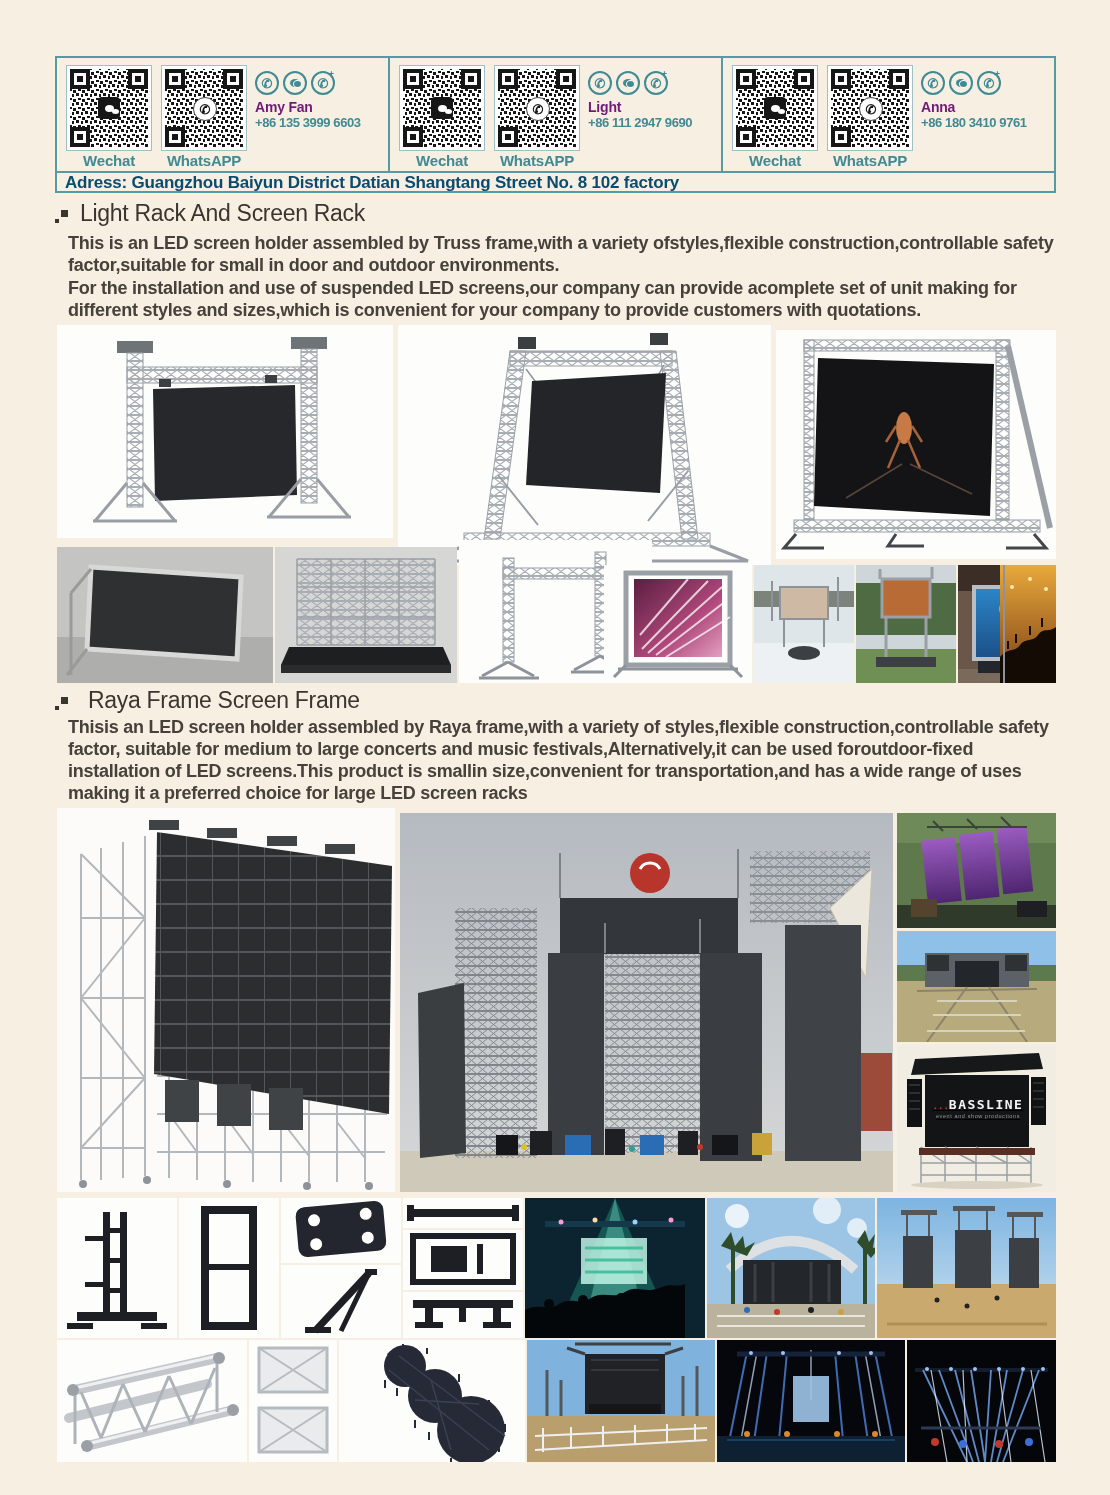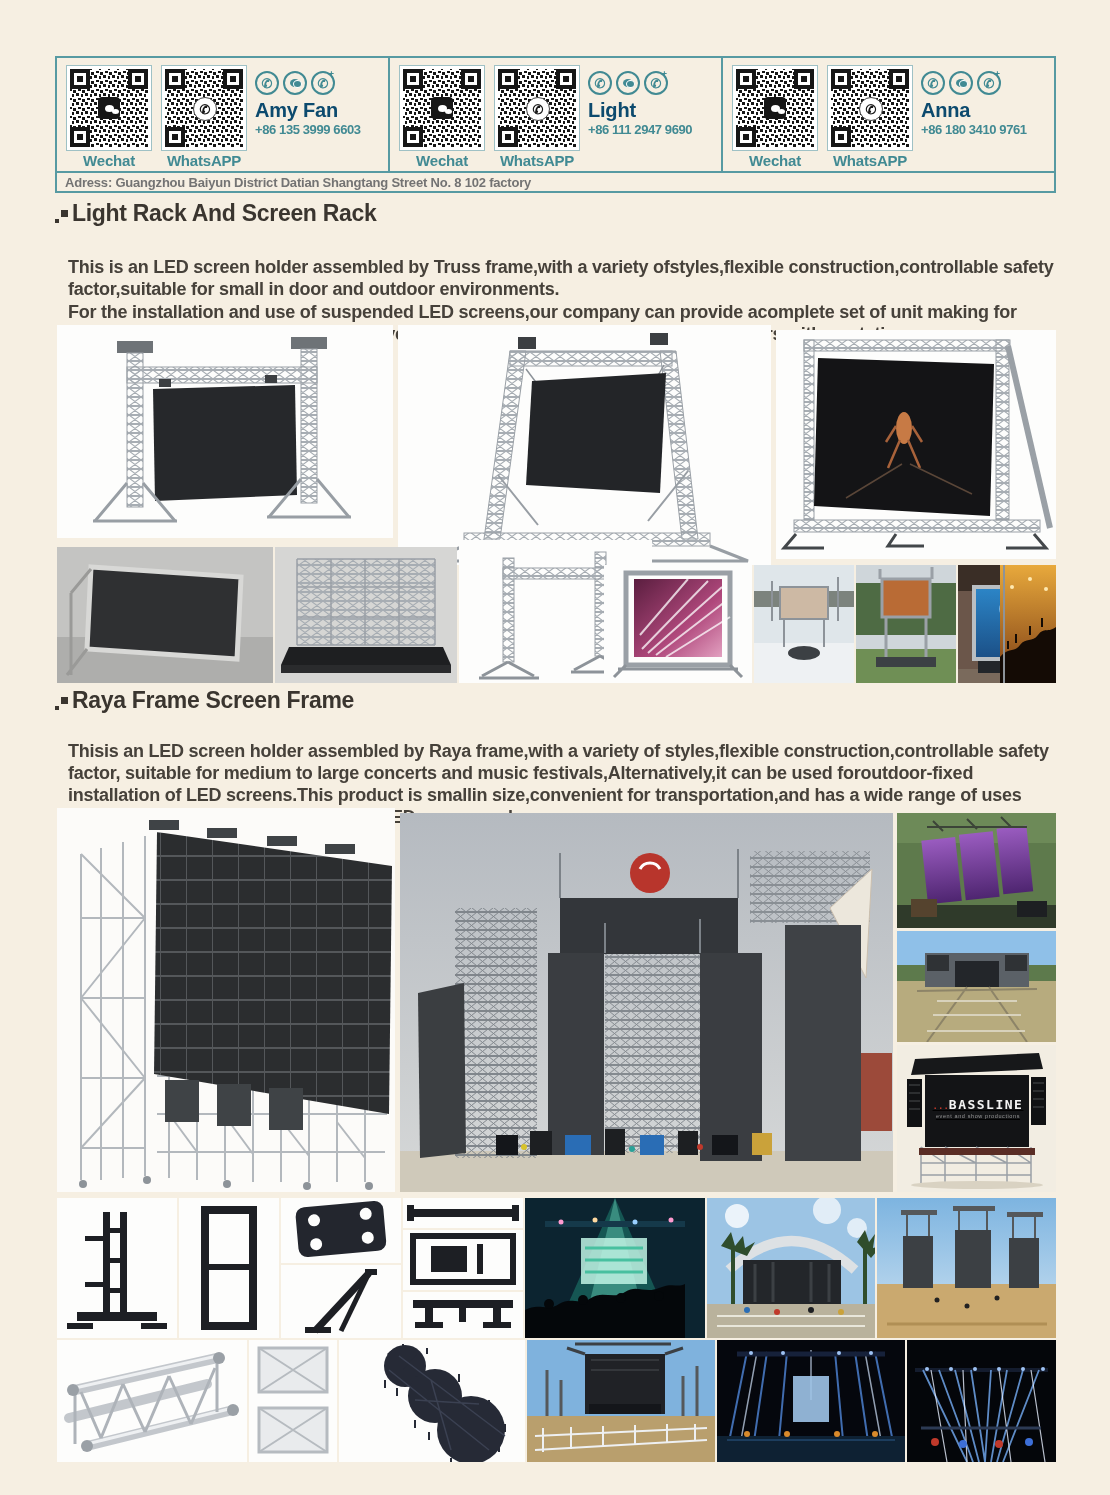--- a/index.html
+++ b/index.html
@@ -23,32 +23,32 @@
       font-size:13px;font-weight:bold;}
   .cinfo{display:flex;flex-direction:column;padding-top:6px;min-width:0;}
   .icon-row{display:flex;gap:4px;margin-bottom:4px;}
   .cicon{width:24px;height:24px;border:2px solid #418a93;border-radius:50%;color:#418a93;
       display:flex;align-items:center;justify-content:center;font-size:13px;font-weight:bold;
       position:relative;box-sizing:border-box;}
   .cicon .b1{width:10px;height:8px;background:#418a93;border-radius:50%;display:block;}
   .cicon .b2{width:7px;height:6px;background:#418a93;border-radius:50%;display:block;
       position:absolute;right:3px;bottom:5px;border:1px solid #fff;}
   .cicon .plus{position:absolute;right:-1px;top:-4px;font-style:normal;font-size:9px;}
-  .cname{color:#0c4a6e;font-weight:bold;font-size:20px;letter-spacing:-.2px;}
+  .cname{color:#701a75;font-weight:bold;font-size:14px;letter-spacing:-.2px;}
   .cphone{color:#418a93;font-weight:bold;font-size:13px;letter-spacing:-.4px;white-space:nowrap;}
   .addr-row{border-top:2px solid #579aa2;height:27px;display:flex;align-items:center;
-      padding-left:8px;color:#737373;font-weight:bold;font-size:13px;letter-spacing:-.2px;}
+      padding-left:8px;color:#0c4a6e;font-weight:bold;font-size:17px;letter-spacing:-.2px;}
   
-  .sec-title{position:absolute;color:#3a352f;font-weight:bold;font-size:23px;letter-spacing:-.3px;}
+  .sec-title{position:absolute;color:#3a352f;font-weight:normal;font-size:23px;letter-spacing:-.3px;margin-left:8px;}
   .bullet{position:absolute;width:13px;height:13px;}
   .bullet b{position:absolute;background:#3a352f;}
   .bullet b.big{right:0;top:0;width:7px;height:7px;}
   .bullet b.small{left:0;bottom:0;width:4px;height:4px;}
   .para{position:absolute;width:995px;color:#46413a;font-weight:bold;font-size:18px;
-      line-height:22px;letter-spacing:-.25px;margin-top:24px;}
+      line-height:22px;letter-spacing:-.25px;}
   
   .tile{position:absolute;background:#fdfdfc;overflow:hidden;}
   .tile svg{display:block;width:100%;height:100%;}
   .bassline-text{position:absolute;left:30px;top:52px;width:102px;text-align:center;text-decoration:underline;}
   .bassline-brand{color:#f4f4f4;font-weight:bold;font-size:13px;letter-spacing:1.5px;
       font-family:"DejaVu Sans Mono",monospace;}
   .bassline-brand i{color:#c0392b;font-style:normal;letter-spacing:0;font-size:9px;}
   .bassline-tag{color:#9a9a9a;font-size:5.5px;letter-spacing:.6px;margin-top:1px;}
 </style>
 </head>
@@ -374,21 +374,21 @@
       <circle cx="30" cy="14" r="2" fill="#ffe9b0"></circle>
       <circle cx="46" cy="24" r="2" fill="#ffe9b0"></circle>
 <path d="M4 0v118" stroke="#8d9399" stroke-width="2"></path>
 </svg>
   </div>
 
 <div class="bullet" style="left:55px;top:697px;">
     <b class="big"></b>
     <b class="small"></b>
   </div>
-<div class="sec-title" style="left:72px;top:687px;">Raya Frame Screen Frame</div>
+<div class="sec-title" style="left:80px;top:687px;">Raya Frame Screen Frame</div>
 <div class="para" style="left:68px;top:716px;">Thisis an LED screen holder assembled by Raya frame,with a variety of styles,flexible construction,controllable safety factor, suitable for medium to large concerts and music festivals,Alternatively,it can be used foroutdoor-fixed installation of LED screens.This product is smallin size,convenient for transportation,and has a wide range of uses making it a preferred choice for large LED screen racks</div>
 
 <div class="tile" style="left:57px;top:808px;width:338px;height:384px;">
 <svg viewBox="0 0 338 384" preserveAspectRatio="none">
 <rect width="338" height="384" fill="#fcfbf9"></rect>
 <g stroke="#b3b8bd" stroke-width="2" fill="none">
 <path d="M24 46V372M44 40V372M66 34V370M88 28V368"></path>
 <path d="M24 110h64M24 190h64M24 270h64M24 340h64"></path>
 <path d="M24 46 88 110M88 110 24 190M24 190 88 270M88 270 24 340"></path>
 <path d="M100 268h232M100 306h230M100 344h228"></path>

